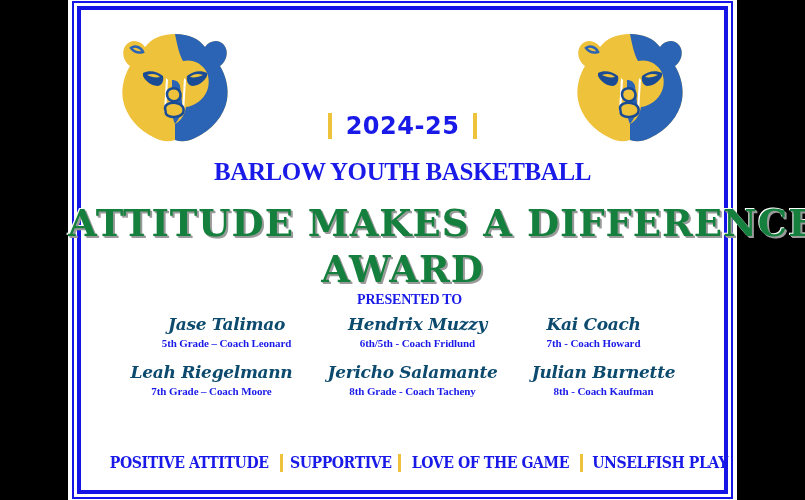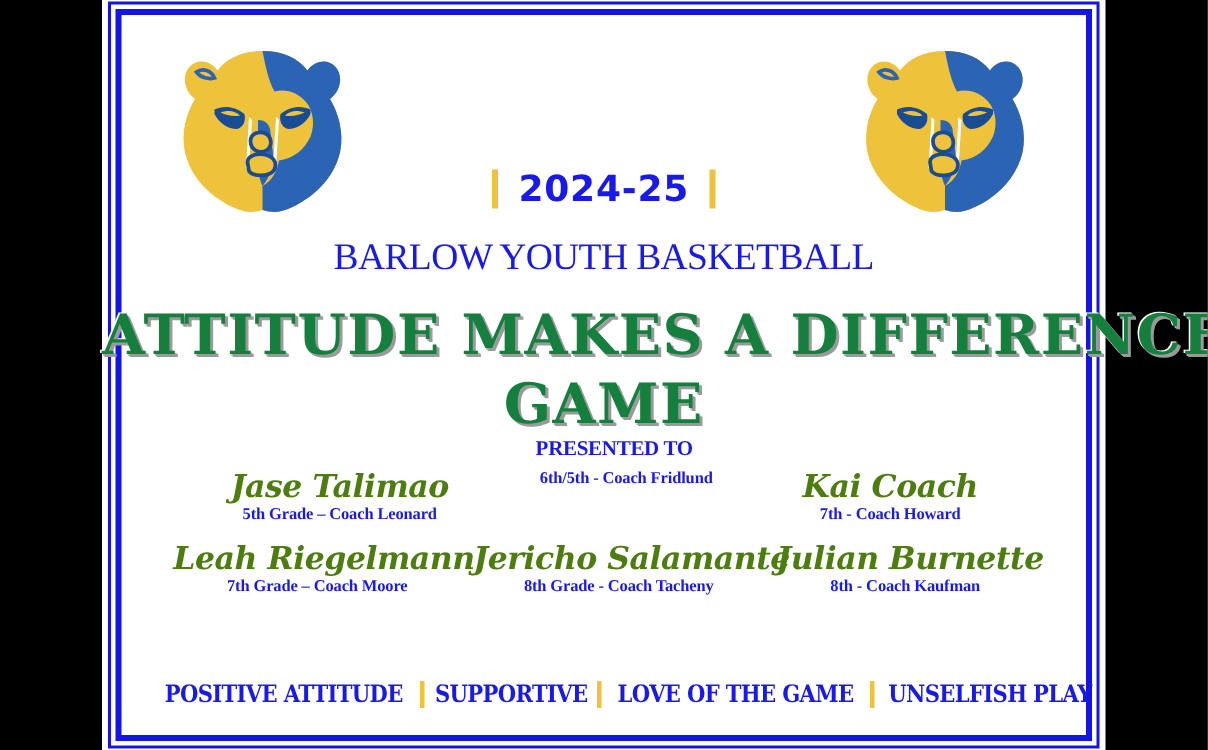--- a/index.html
+++ b/index.html
@@ -67,21 +67,21 @@
     letter-spacing:0.5px;
     color:#1A1AE8;
   }
 
   
   .org-name{
     position:absolute;
     top:158px; left:0; width:100%;
     text-align:center;
     font-family:"Liberation Serif", serif;
-    font-weight:normal;
+    font-weight:bold;
     font-size:25px;
     letter-spacing:-0.4px;
     color:#1A1AE8;
   }
 
   
   .award-title{
     position:absolute;
     top:200px; left:0; width:100%;
     text-align:center;
@@ -125,24 +125,24 @@
   }
   .rec{
     flex:0 0 auto;
     text-align:center;
     padding:0 4px;
   }
   .rec-name{
     font-family:"DejaVu Serif", serif;
     font-style:italic;
     font-weight:bold;
-    font-size:21px;
+    font-size:17px;
     line-height:24px;
     letter-spacing:-0.3px;
-    color:#4d7c0f;
+    color:#0c4a6e;
     white-space:nowrap;
   }
   .rec-detail{
     font-family:"Liberation Serif", serif;
     font-weight:bold;
     font-size:11px;
     line-height:14px;
     letter-spacing:-0.1px;
     color:#1A1AE8;
     white-space:nowrap;
@@ -338,33 +338,34 @@
       <div class="season-row">
         <span class="pipe"></span>
         <span class="season-text">2024-25</span>
         <span class="pipe"></span>
       </div>
 
       <div class="org-name">BARLOW YOUTH BASKETBALL</div>
 
       <div class="award-title">
         <span class="line1">ATTITUDE MAKES A DIFFERENCE</span>
-        <span class="line2">GAME</span>
+        <span class="line2">AWARD</span>
       </div>
 
       <div class="presented-to">PRESENTED TO</div>
 
       <div class="recipients">
 
         <div class="rec-row row1">
           <div class="rec">
             <div class="rec-name">Jase Talimao</div>
             <div class="rec-detail">5th Grade – Coach Leonard</div>
           </div>
           <div class="rec">
+            <div class="rec-name">Hendrix Muzzy</div>
             <div class="rec-detail">6th/5th - Coach Fridlund</div>
           </div>
           <div class="rec">
             <div class="rec-name">Kai Coach</div>
             <div class="rec-detail">7th - Coach Howard</div>
           </div>
         </div>
 
         <div class="rec-row row2">
           <div class="rec">

